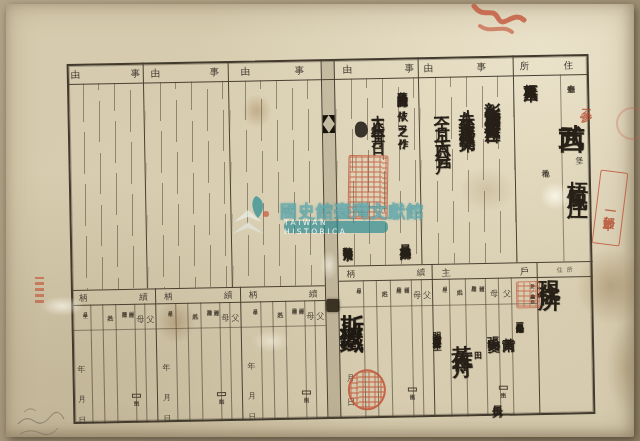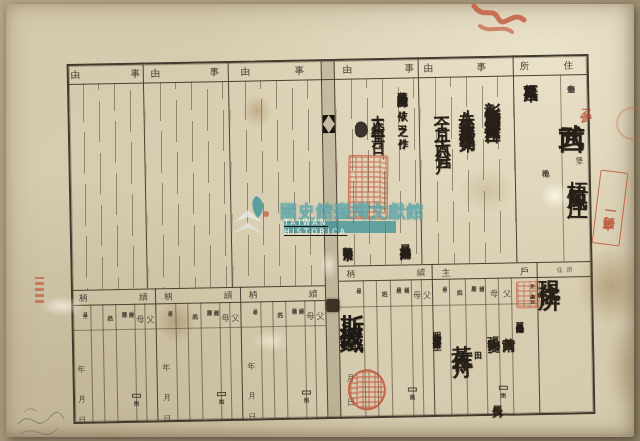--- a/index.html
+++ b/index.html
@@ -245,17 +245,17 @@
   </div>
 
   <div class="wm">
     <svg class="abs" style="left:0;top:2px;width:52px;height:52px;" viewBox="0 0 52 52">
       <path d="M8,30 L22,18 L36,30 L22,25 Z" fill="rgba(235,240,236,.8)"></path>
       <path d="M6,42 L22,30 L38,42 L22,36 Z" fill="rgba(225,232,228,.7)"></path>
       <path d="M30,4 C40,8 38,20 32,26 C26,20 24,8 30,4 Z" fill="rgba(46,143,150,.85)"></path>
       <circle cx="40" cy="22" r="3" fill="rgba(196,86,59,.8)"></circle>
     </svg>
     <span class="abs" style="left:54px;top:10px;font-size:17px;font-weight:700;letter-spacing:1px;color:rgba(253,255,252,.92);-webkit-text-stroke:.6px rgba(42,135,143,.7);text-shadow:0 0 3px rgba(42,135,143,.55);white-space:nowrap;">國史館臺灣文獻館</span>
-    <div class="abs" style="left:58px;top:31px;width:112px;height:12px;background:rgba(42,138,148,.78);border-radius:0;display:flex;align-items:center;justify-content:center;text-decoration:underline;">
+    <div class="abs" style="left:58px;top:31px;width:104px;height:12px;background:rgba(42,138,148,.78);border-radius:5px;display:flex;align-items:center;justify-content:center;">
       <span style="font-size:7.5px;letter-spacing:2.5px;color:rgba(255,255,255,.95);">TAIWAN HISTORICA</span>
     </div>
   </div>
 </div>
 
 </body></html>

